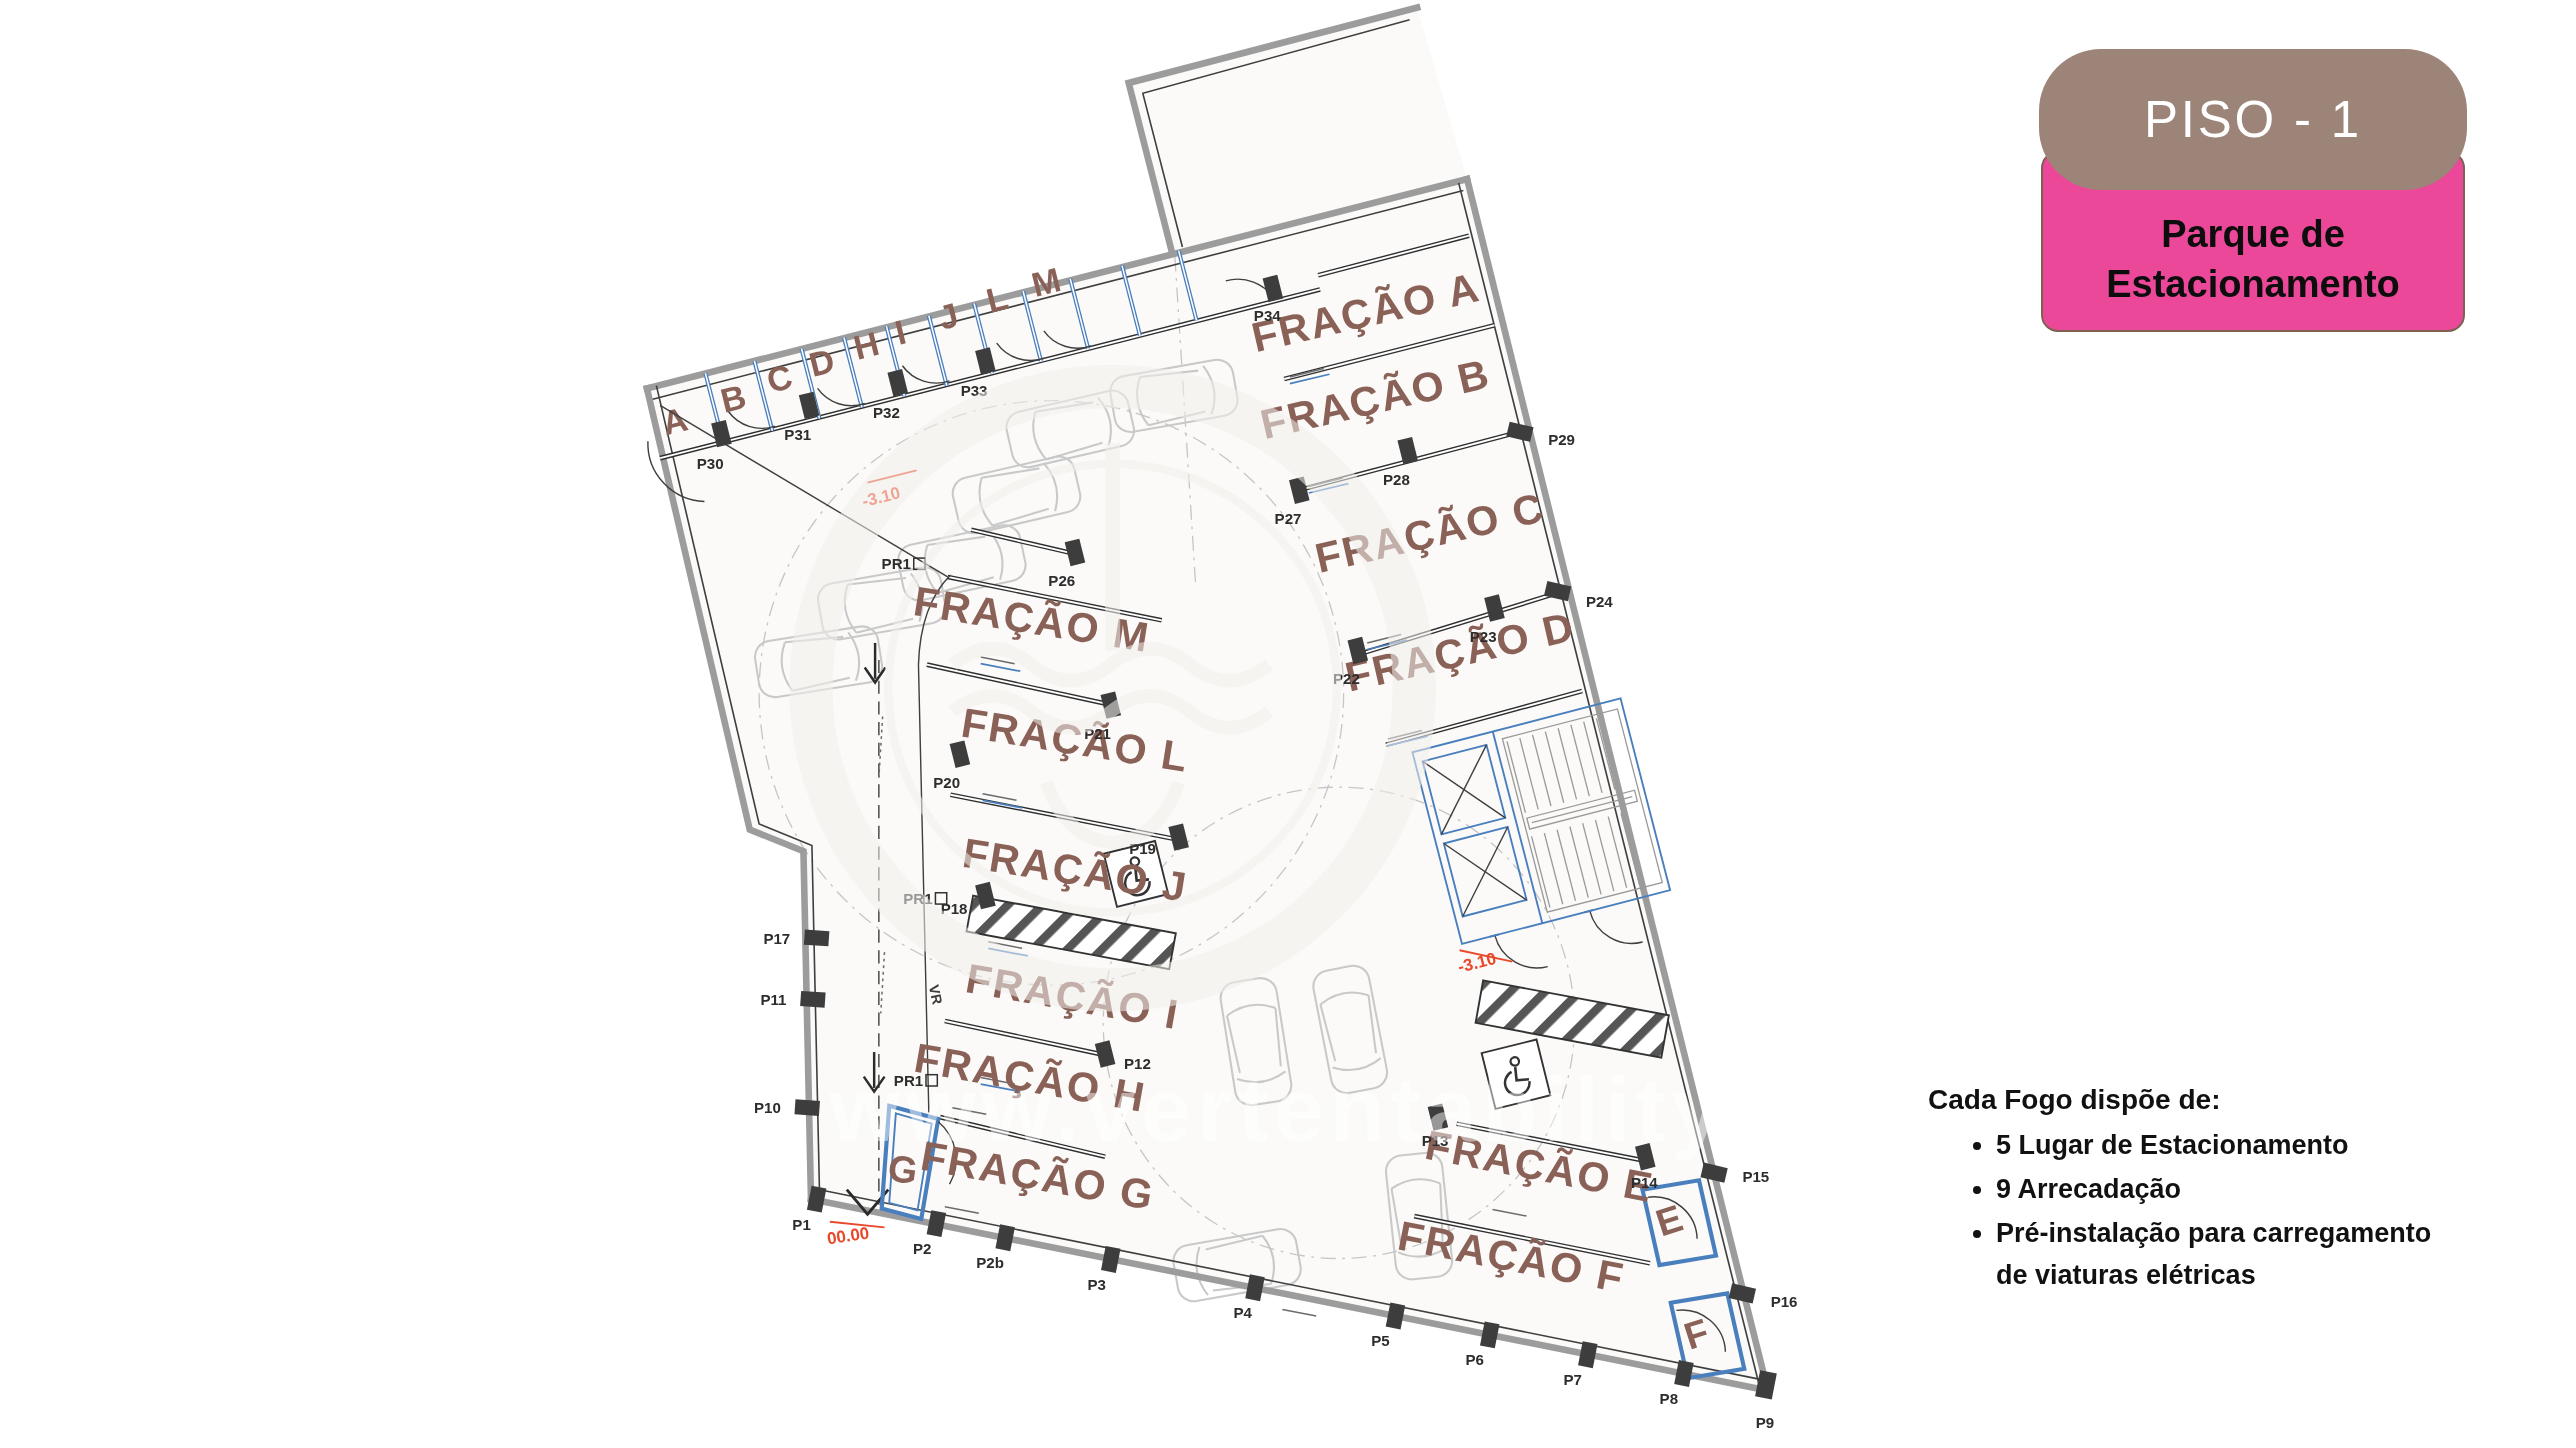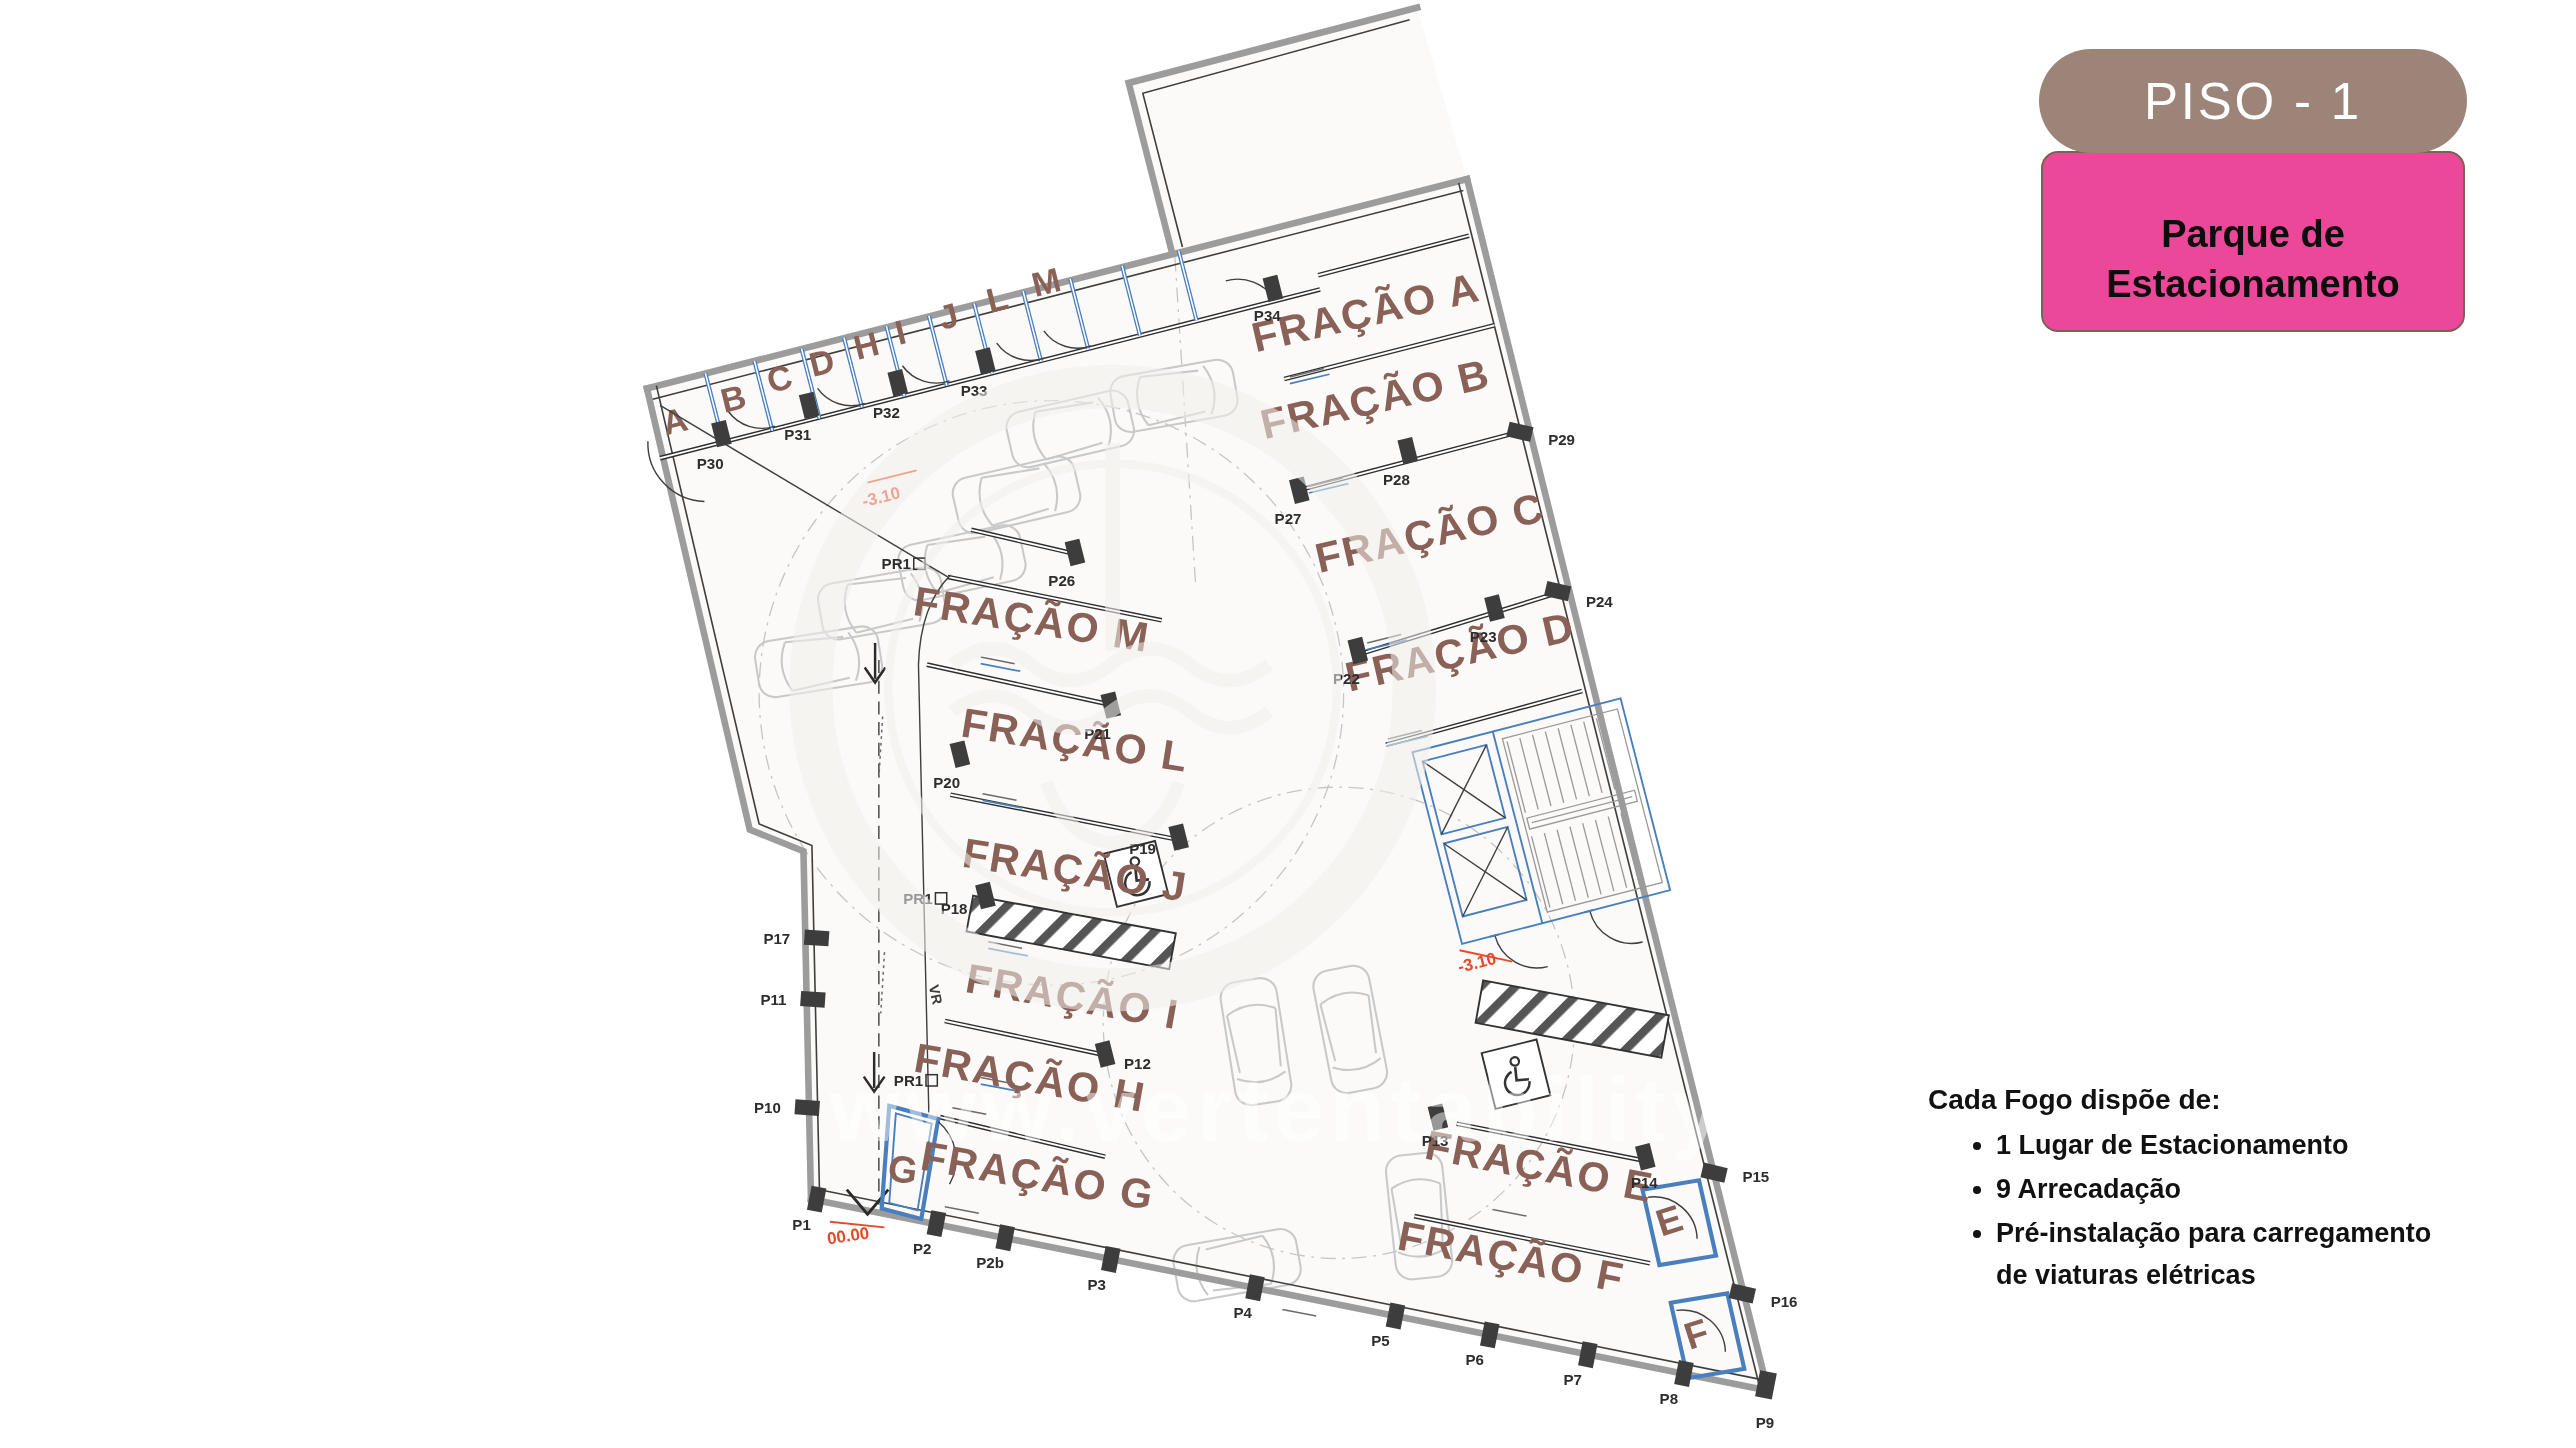--- a/index.html
+++ b/index.html
@@ -29,21 +29,21 @@
   .red{fill:#e8492a;font:700 18px "Liberation Sans",sans-serif;}
   .redline{stroke:#e8492a;stroke-width:2;fill:none;}
   .vr{fill:#3d3d3d;font:600 15px "Liberation Sans",sans-serif;}
   .tick{stroke:#6b6b6b;stroke-width:1.6;}
   .btick{stroke:#4a7fbe;stroke-width:1.8;}
   .wm{opacity:.55;}
   .wm-stroke{stroke:#f3f0ec;fill:none;}
   .wm-text{fill:#ffffff;opacity:.85;font:700 96px "Liberation Sans",sans-serif;letter-spacing:6px;}
 
   
-  .piso-badge{position:absolute;left:2039px;top:49px;width:428px;height:104px;
+  .piso-badge{position:absolute;left:2039px;top:49px;width:428px;height:141px;
       border-radius:62px;display:flex;align-items:center;justify-content:center;
       color:#fff;font-size:51px;letter-spacing:2.8px;font-weight:400;z-index:3;}
   .park-card{position:absolute;left:2041px;top:151px;width:424px;height:181px;
       background:#ec4899;border-radius:17px;box-sizing:border-box;
       display:flex;align-items:flex-end;justify-content:center;z-index:2;}
   .park-card-inner{width:100%;text-align:center;font-size:38px;font-weight:700;
       color:#0d0d0d;line-height:1.32;padding:0 26.4px 21px 26.4px;}
   .features{position:absolute;left:1928px;top:1084px;width:566px;color:#111;z-index:2;}
   .features h3{margin:0 0 9.4px 0;font-size:28px;font-weight:700;}
   .features ul{margin:0;padding-left:68px;}
@@ -495,20 +495,20 @@
   <span>PISO - 1</span>
 </div>
 
 <div class="park-card" style="border: 2.8px solid rgb(125, 98, 84);">
   <div class="park-card-inner">Parque de Estacionamento</div>
 </div>
 
 <div class="features">
   <h3>Cada Fogo dispõe de:</h3>
   <ul>
-    <li>1 Lugar de Estacionamento</li>
+    <li>5 Lugar de Estacionamento</li>
     <li>9 Arrecadação</li>
     <li style="max-width:443px;">Pré-instalação para carregamento de viaturas elétricas</li>
   </ul>
 </div>
 
 </div>
 
 
 </body></html>

